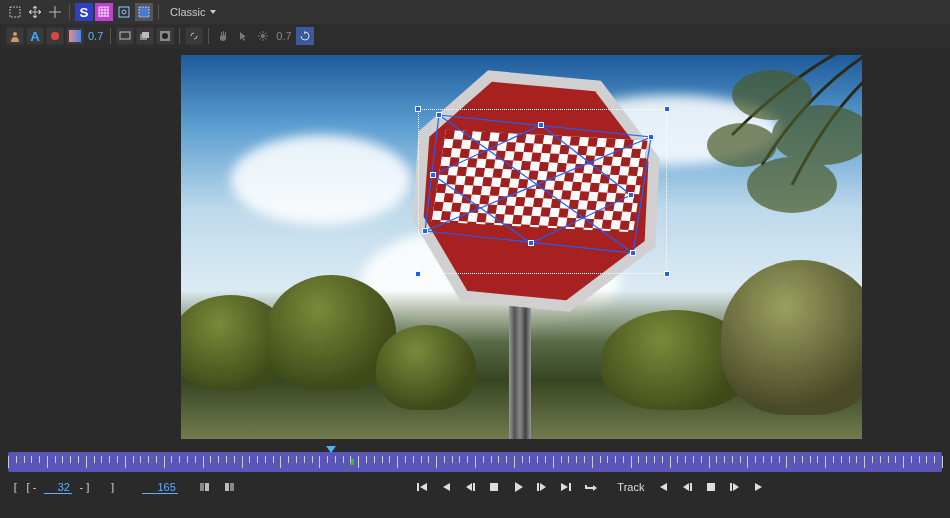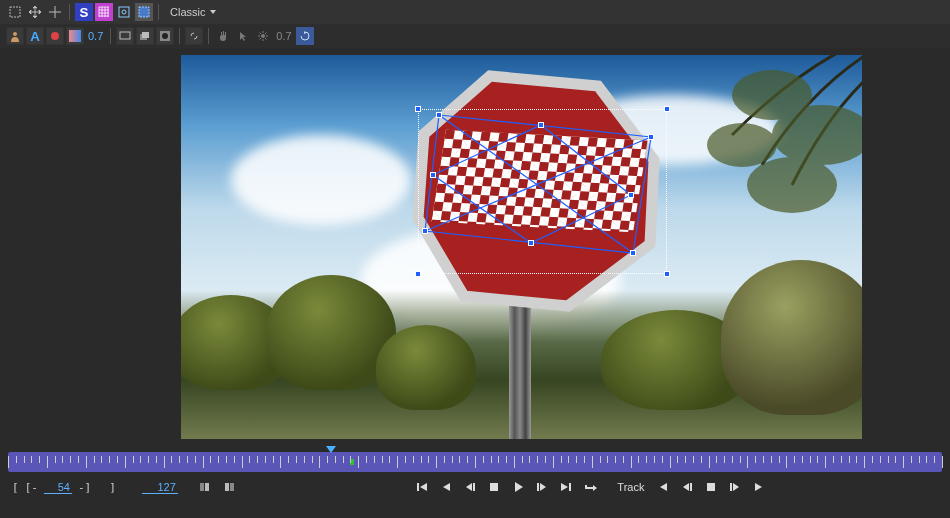--- a/index.html
+++ b/index.html
@@ -391,26 +391,26 @@
       <div class="tick major" style="left: 895.083px;"></div>
       <div class="tick" style="left: 902.867px;"></div>
       <div class="tick" style="left: 910.65px;"></div>
       <div class="tick" style="left: 918.433px;"></div>
       <div class="tick" style="left: 926.217px;"></div>
       <div class="tick major" style="left: 934px;"></div>
     </div>
   <div class="controls-row">
     <span class="bracket">[</span>
     <span class="bracket">[-</span>
-    <span class="frame-input">54</span>
+    <span class="frame-input">32</span>
     <span class="bracket">-]</span>
     <span style="width:6px"></span>
     <span class="bracket">]</span>
     <span style="width:14px"></span>
-    <span class="frame-input" style="min-width:36px">127</span>
+    <span class="frame-input" style="min-width:36px">165</span>
     <span style="width:6px"></span>
     <span class="play-btn">
         <svg viewBox="0 0 14 14">
           <rect x="2" y="3" width="4" height="8" fill="#888"></rect>
           <rect x="7" y="3" width="4" height="8" fill="#bbb"></rect>
         </svg>
       </span>
     <span class="play-btn">
         <svg viewBox="0 0 14 14">
           <rect x="3" y="3" width="4" height="8" fill="#bbb"></rect>

